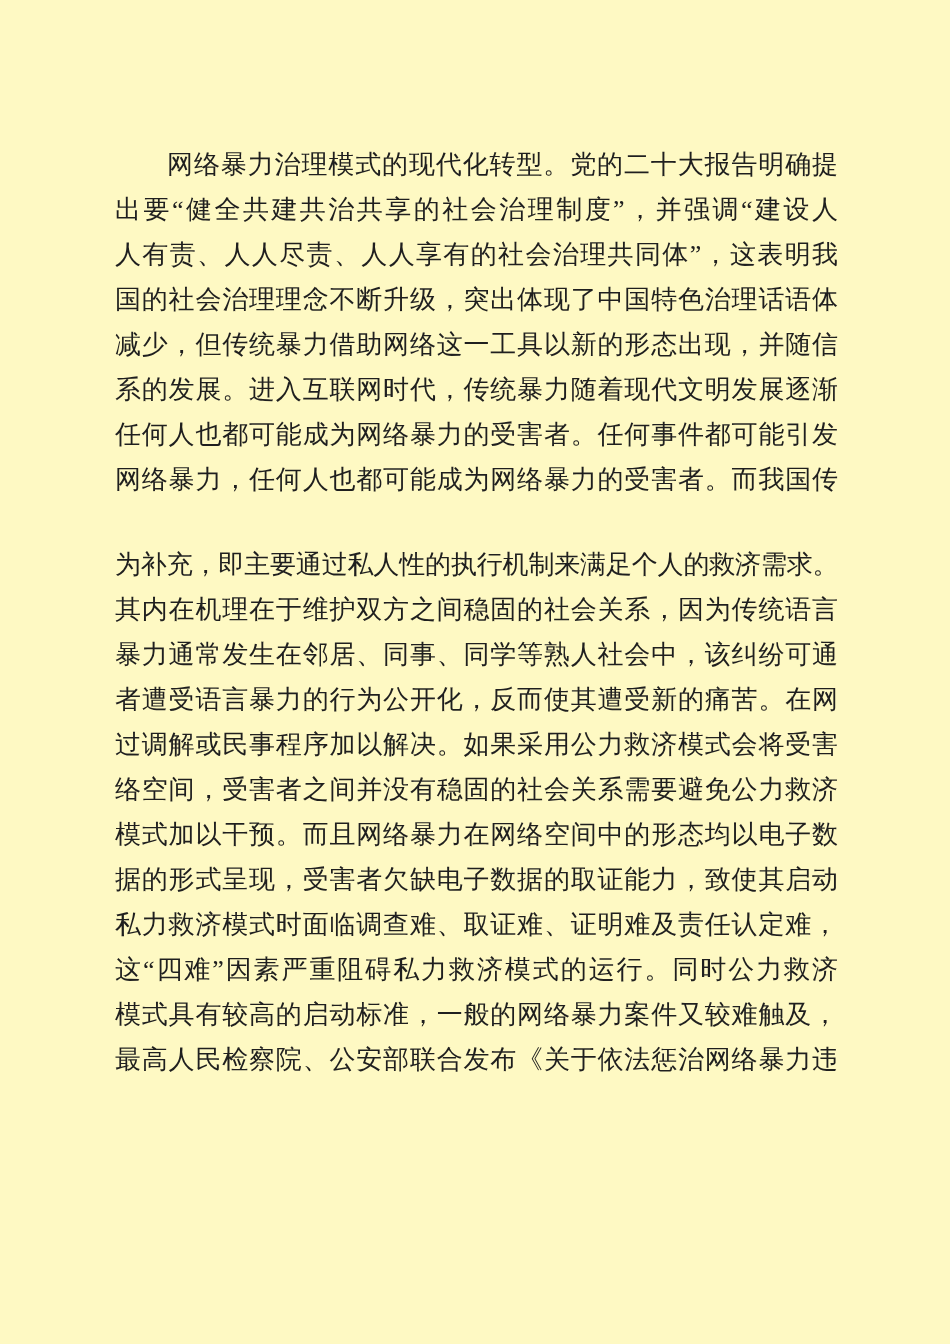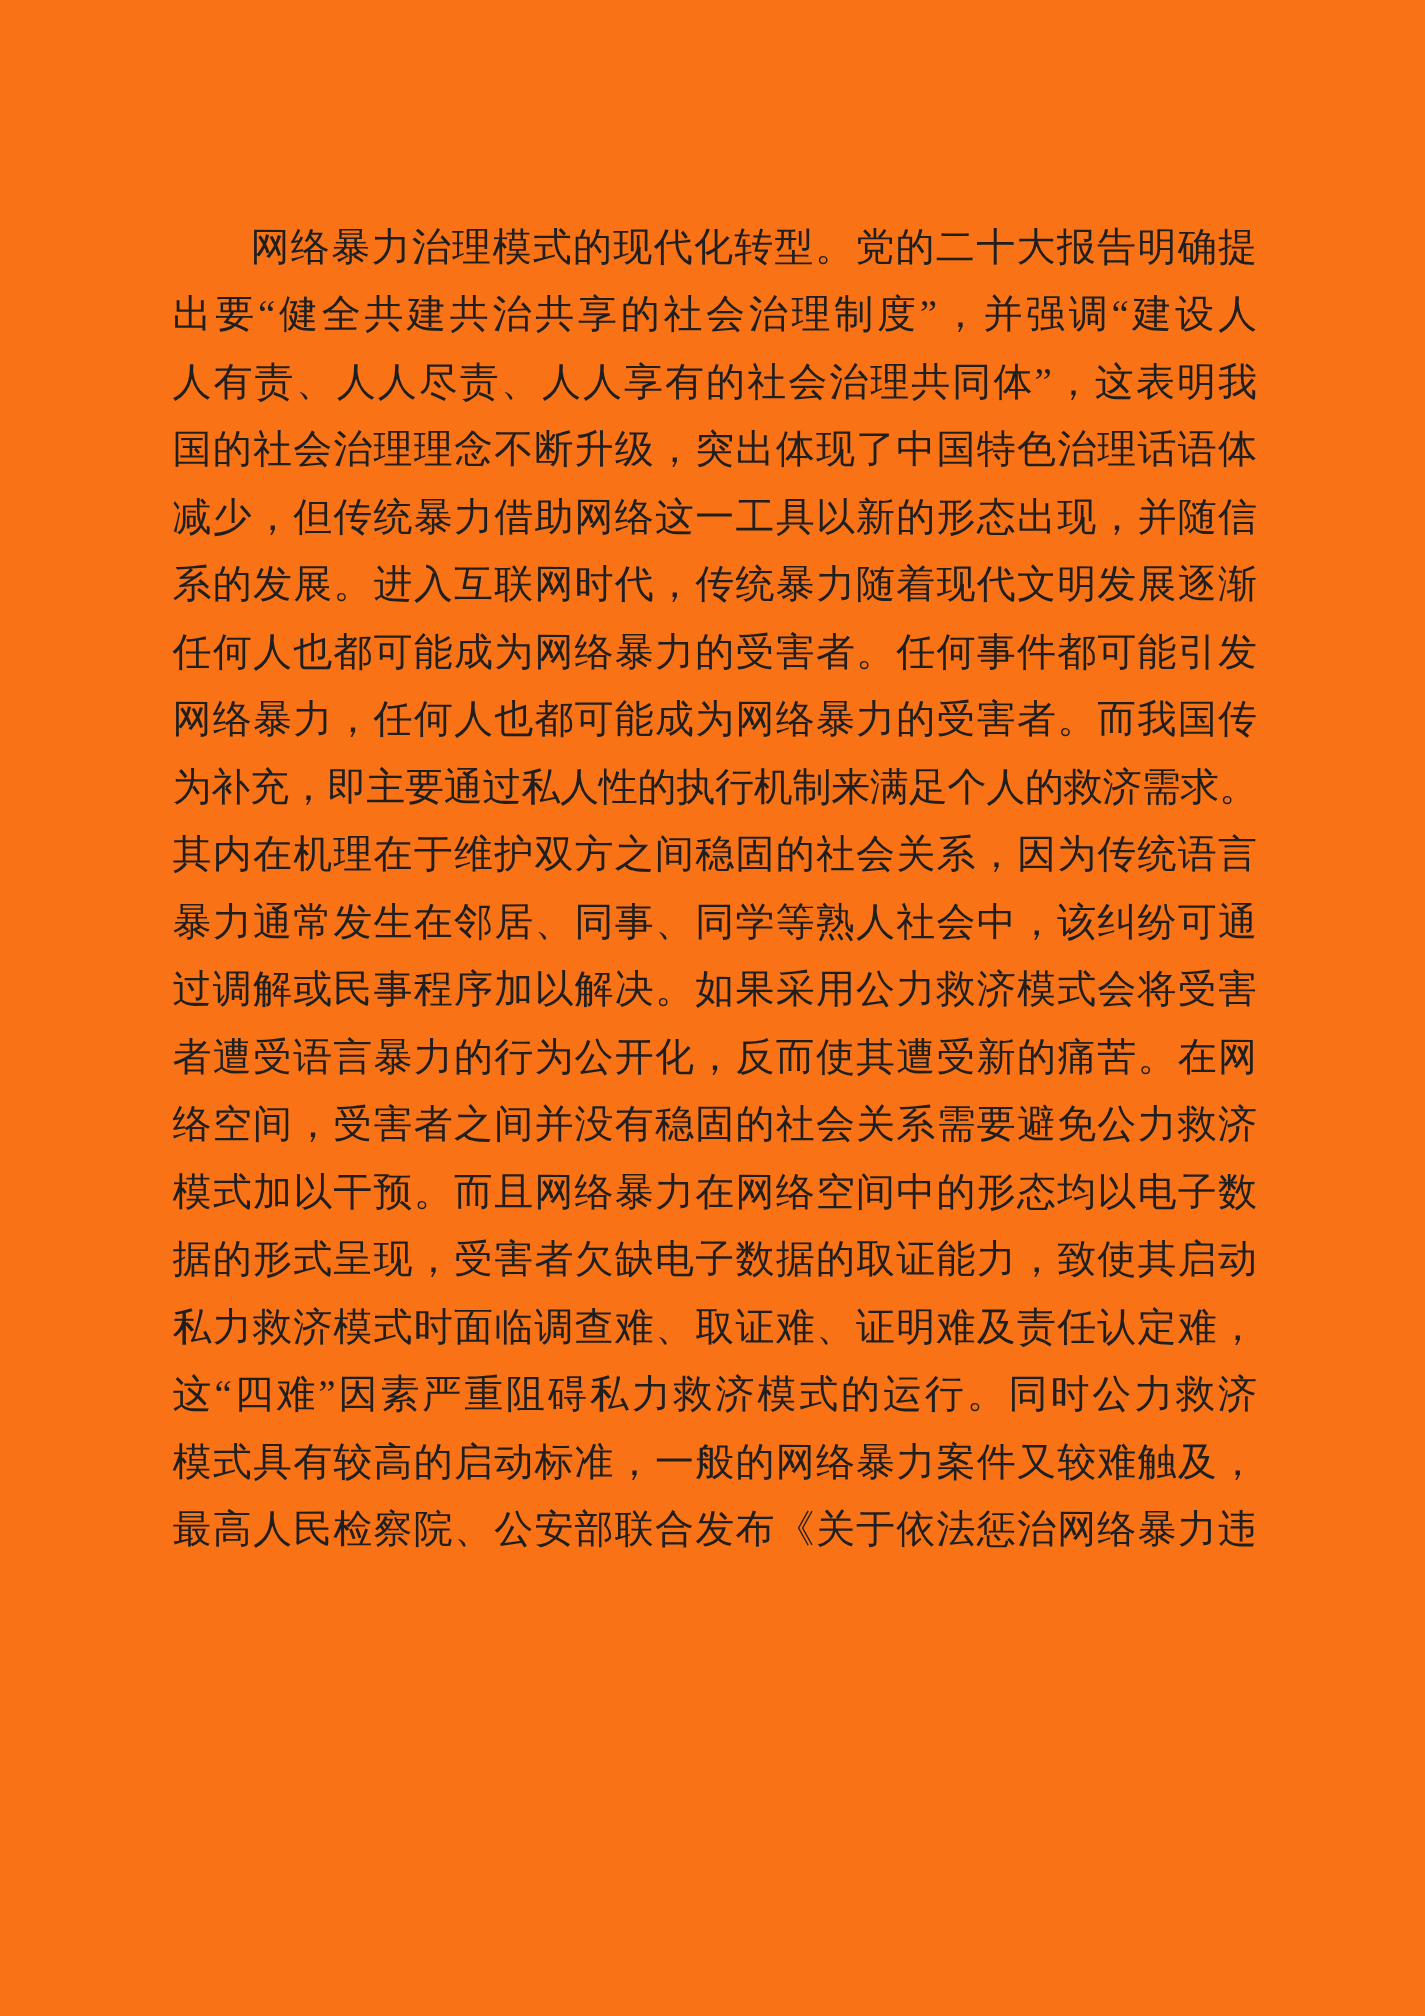--- a/index.html
+++ b/index.html
@@ -4,21 +4,21 @@
 <style>
   html, body {
     margin: 0;
     padding: 0;
     background: #ffffff;
   }
   .page {
     position: relative;
     width: 950px;
     height: 1344px;
-    background: #f97316;
+    background: #fef9c3;
     overflow: hidden;
     font-family: "Liberation Serif", serif;
   }
   .text-block {
     position: absolute;
     left: 115px;
     top: 142px;
     width: 723px;
     color: #1f1f1f;
   }
@@ -30,40 +30,41 @@
     text-align: justify;
     text-align-last: justify;
     text-justify: inter-character;
     overflow: visible;
   }
   .line.indent {
     text-indent: 52px;
   }
   .line.squeeze {
     letter-spacing: -0.6px;
+    margin-top: 40px;
   }
 </style>
 </head>
 <body>
 
 <div class="page">
   <div class="text-block">
     <div class="line indent">网络暴力治理模式的现代化转型。党的二十大报告明确提</div>
     <div class="line">出要“健全共建共治共享的社会治理制度”，并强调“建设人</div>
     <div class="line">人有责、人人尽责、人人享有的社会治理共同体”，这表明我</div>
     <div class="line">国的社会治理理念不断升级，突出体现了中国特色治理话语体</div>
     <div class="line">减少，但传统暴力借助网络这一工具以新的形态出现，并随信</div>
     <div class="line">系的发展。进入互联网时代，传统暴力随着现代文明发展逐渐</div>
     <div class="line">任何人也都可能成为网络暴力的受害者。任何事件都可能引发</div>
     <div class="line">网络暴力，任何人也都可能成为网络暴力的受害者。而我国传</div>
     <div class="line squeeze">为补充，即主要通过私人性的执行机制来满足个人的救济需求。</div>
     <div class="line">其内在机理在于维护双方之间稳固的社会关系，因为传统语言</div>
     <div class="line">暴力通常发生在邻居、同事、同学等熟人社会中，该纠纷可通</div>
+    <div class="line">者遭受语言暴力的行为公开化，反而使其遭受新的痛苦。在网</div>
     <div class="line">过调解或民事程序加以解决。如果采用公力救济模式会将受害</div>
-    <div class="line">者遭受语言暴力的行为公开化，反而使其遭受新的痛苦。在网</div>
     <div class="line">络空间，受害者之间并没有稳固的社会关系需要避免公力救济</div>
     <div class="line">模式加以干预。而且网络暴力在网络空间中的形态均以电子数</div>
     <div class="line">据的形式呈现，受害者欠缺电子数据的取证能力，致使其启动</div>
     <div class="line">私力救济模式时面临调查难、取证难、证明难及责任认定难，</div>
     <div class="line">这“四难”因素严重阻碍私力救济模式的运行。同时公力救济</div>
     <div class="line">模式具有较高的启动标准，一般的网络暴力案件又较难触及，</div>
     <div class="line">最高人民检察院、公安部联合发布《关于依法惩治网络暴力违</div>
   </div>
 </div>
 

